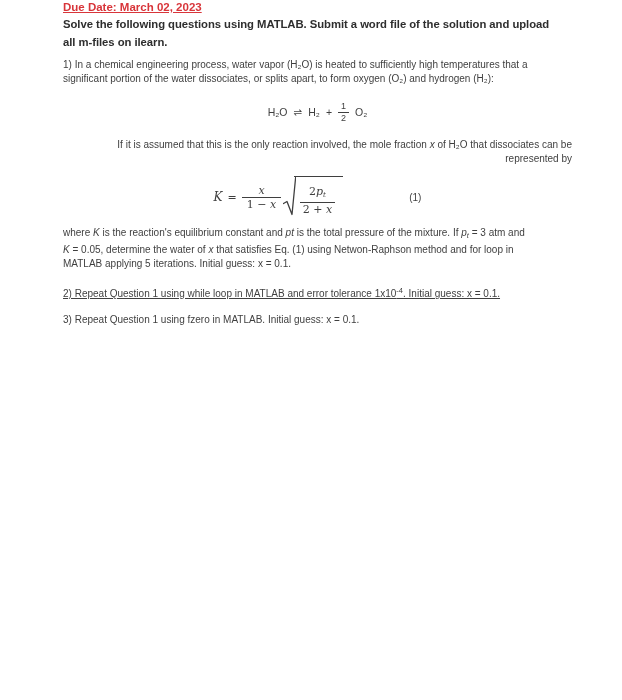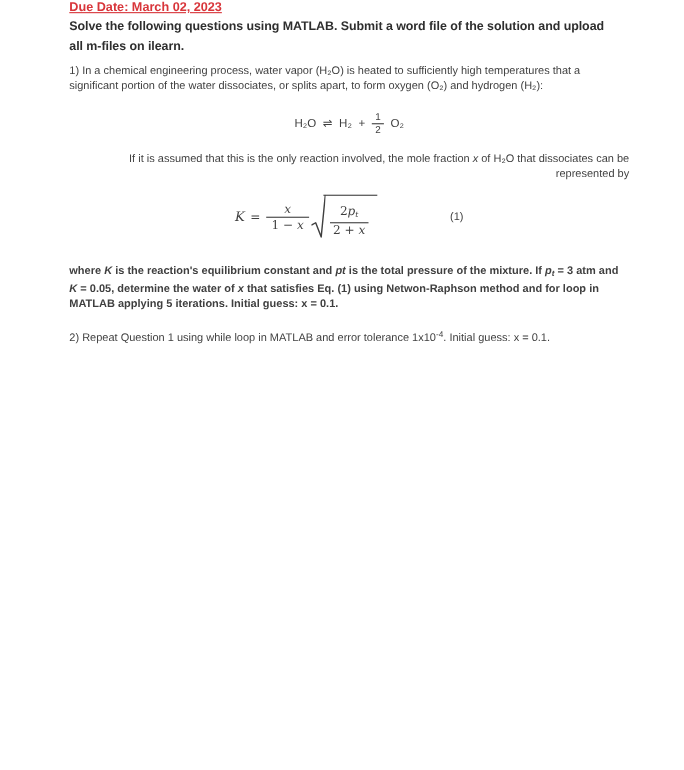--- a/index.html
+++ b/index.html
@@ -21,22 +21,22 @@
     font-size: 11.3px; font-weight: bold; line-height: 18px;
     color: #2e2e2e; letter-spacing: -0.05px;
     white-space: pre;
   }
   .body-para {
     font-size: 10px; line-height: 14px; color: #3f3f3f;
     white-space: pre;
   }
   .q1 { margin-top: 7px; }
   .mid { margin-top: 6px; text-align: right; }
-  .where { margin-top: 21px; font-weight: bold; }
-  .q2 { margin-top: 13px; }
+  .where { margin-top: 7px; }
+  .q2 { margin-top: 13px; text-decoration: underline; }
   .q3 { margin-top: 12px; }
   .it { font-style: italic; }
   .body-para sub { font-size: 7.5px; vertical-align: -2px; }
   .body-para sup { font-size: 7.5px; vertical-align: 4px; }
 
   
   .equation-row {
     display: flex; justify-content: center; align-items: center;
     color: #3f3f3f;
   }
@@ -124,14 +124,15 @@
     </span>
     <span class="eq-number">(1)</span>
   </div>
 
   <p class="body-para where"><span>where </span><span class="it">K</span><span> is the reaction's equilibrium constant and </span><span class="it">pt</span><span> is the total pressure of the mixture. If </span><span class="it">p</span><sub class="it">t</sub><span> = 3 atm and
 </span><span class="it">K</span><span> = 0.05, determine the water of </span><span class="it">x</span><span> that satisfies Eq. (1) using Netwon-Raphson method and for loop in
 MATLAB applying 5 iterations. Initial guess: x = 0.1.</span></p>
 
   <p class="body-para q2"><span>2) Repeat Question 1 using while loop in MATLAB and error tolerance 1x10</span><sup>-4</sup><span>. Initial guess: x = 0.1.</span></p>
 
+  <p class="body-para q3"><span>3) Repeat Question 1 using fzero in MATLAB. Initial guess: x = 0.1.</span></p>
 
 </div>
 
 </body></html>

